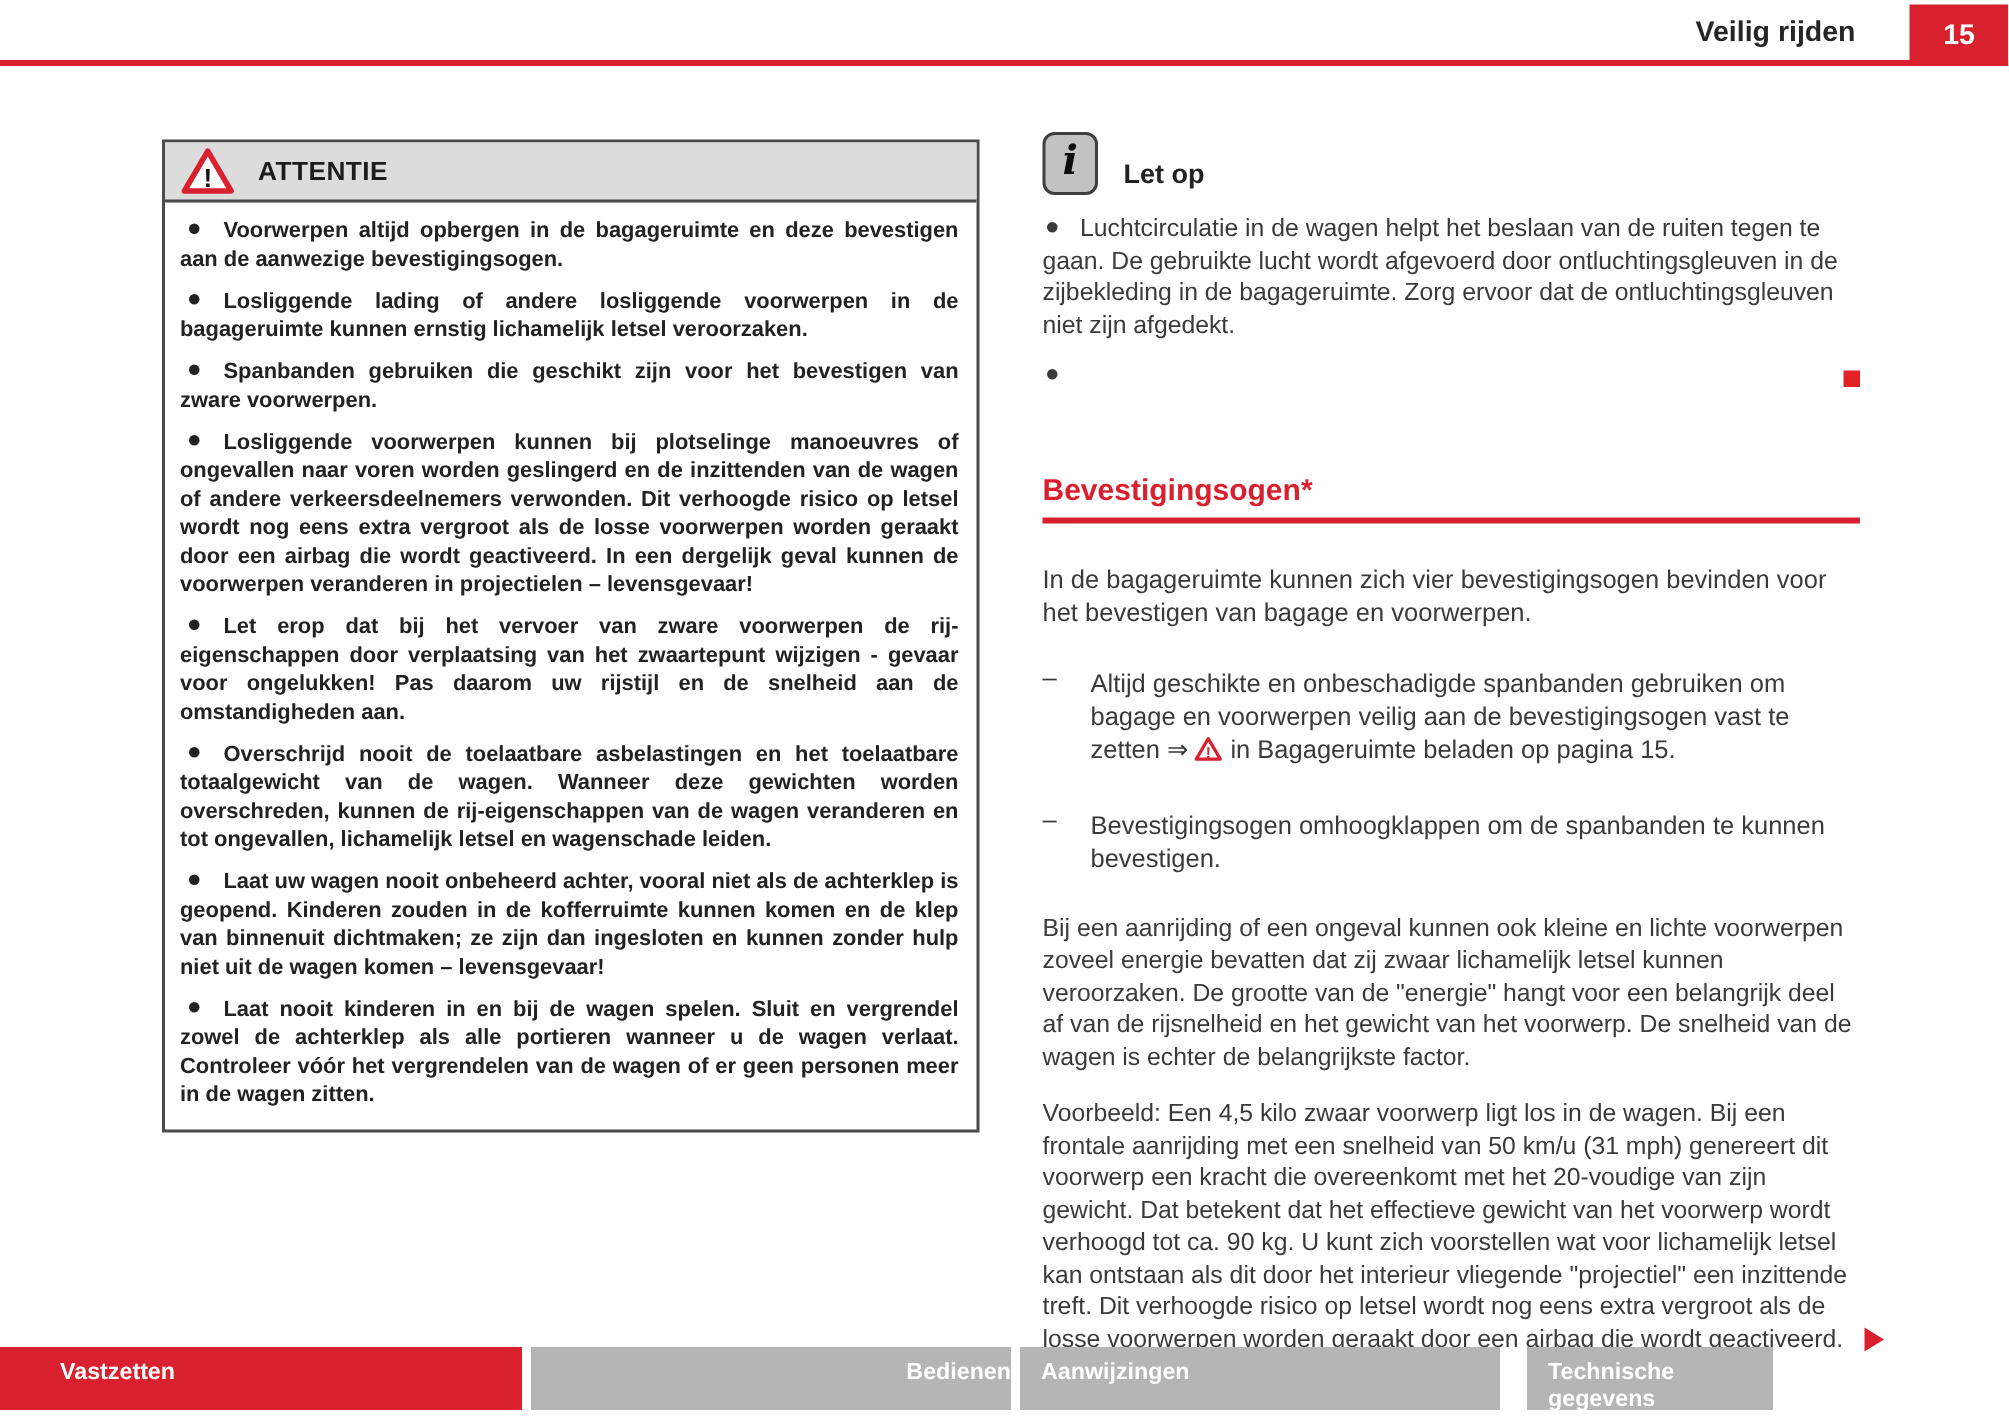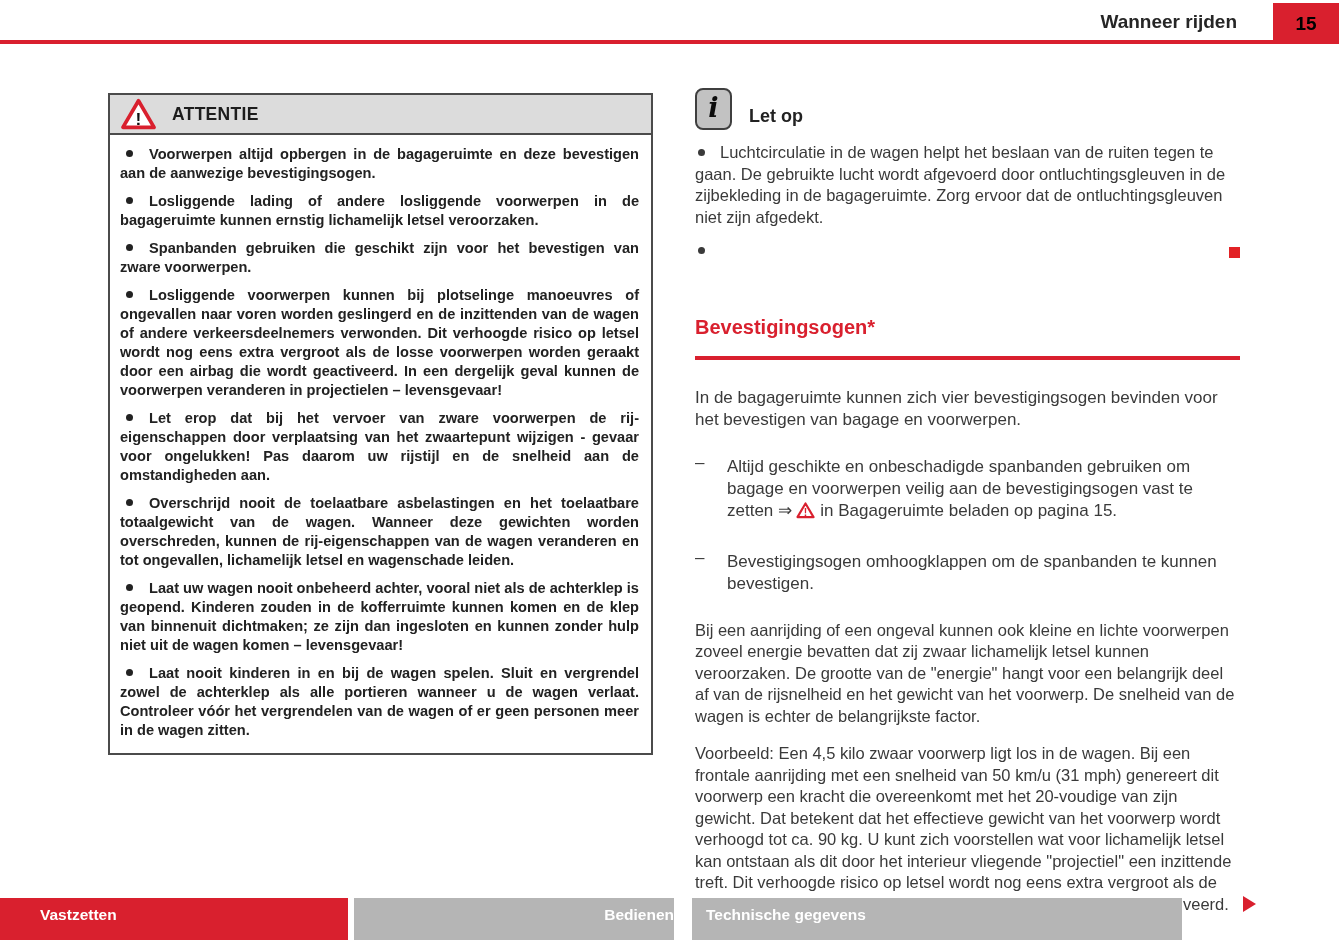--- a/index.html
+++ b/index.html
@@ -6,21 +6,21 @@
   .page{
     position:relative;width:1339px;height:945px;background:#ffffff;overflow:hidden;
     font-family:"Liberation Sans",sans-serif;color:#2b2b2b;
   }
   
   .header-title{
     position:absolute;top:11px;right:102px;font-size:19px;font-weight:bold;color:#262626;
   }
   .page-number-box{
     position:absolute;top:3px;right:0;width:66px;height:41px;background:#d9202e;
-    color:#000000;font-size:19px;font-weight:bold;display:flex;align-items:center;justify-content:center;
+    color:#ffffff;font-size:19px;font-weight:bold;display:flex;align-items:center;justify-content:center;
   }
   .header-rule{position:absolute;top:40px;left:0;width:1339px;height:4px;background:#d9202e;}
   
   .attention-box{
     position:absolute;left:108px;top:93px;width:545px;box-sizing:border-box;
     border:2px solid #4b4b4b;background:#ffffff;
   }
   .attention-header{
     background:#dcdcdc;border-bottom:2px solid #4b4b4b;height:40px;box-sizing:border-box;
     display:flex;align-items:center;gap:15px;padding:2px 12px 2px 10px;
@@ -35,21 +35,21 @@
   .note-head{display:flex;align-items:flex-end;gap:17px;margin:0 0 12px 0;}
   .info-icon{
     width:37px;height:42px;box-sizing:border-box;background:#c2c2c2;border:2.5px solid #3f3f3f;
     border-radius:8px;display:flex;align-items:center;justify-content:center;flex:none;
   }
   .info-icon span{font-family:"DejaVu Serif",serif;font-style:italic;font-weight:bold;font-size:27px;color:#0d0d0d;line-height:1;margin-top:-3px;}
   .note-title{font-size:18px;font-weight:bold;color:#222222;padding-bottom:3px;}
   .note-item{font-size:16.5px;line-height:21.5px;color:#3a3a3a;margin:0 0 12px 0;position:relative;}
   .note-item .dot{background:#3a3a3a;margin:0 15px 2px 3px;}
   .end-square{position:absolute;right:0;bottom:4px;width:11px;height:11px;background:#e22226;}
-  .section-heading{color:#d9202e;font-size:20px;font-weight:bold;margin:54px 0 17px 0;}
+  .section-heading{color:#d9202e;font-size:20px;font-weight:bold;margin:54px 0 6px 0;}
   .section-rule{height:4px;background:#d9202e;margin:0 0 27px 0;}
   .intro-para{font-size:17px;line-height:22px;color:#3a3a3a;margin:0 0 21px 0;}
   .dash-item{display:flex;font-size:17px;line-height:22px;color:#3a3a3a;margin:0 0 21px 0;}
   .dash-marker{width:28px;flex:none;}
   .dash-text{margin:4px;flex:1;}
   .inline-warning{vertical-align:-3px;margin:0 5px 0 4px;}
   .body-para{font-size:16.5px;line-height:21.5px;color:#3a3a3a;margin:0 0 16px 0;position:relative;}
   .arrow-marker{
     position:absolute;right:-16px;bottom:3px;width:0;height:0;
     border-left:13px solid #d9202e;border-top:8px solid transparent;border-bottom:8px solid transparent;
@@ -64,21 +64,21 @@
   .tab-1{width:348px;}
   .tab-2{width:320px;text-align:right;}
   .tab-3{width:320px;}
   .tab-4{flex:1;margin-left:12px;}
 </style>
 </head>
 <body>
 
 <div class="page">
 
-  <div class="header-title">Wanneer rijden</div>
+  <div class="header-title">Veilig rijden</div>
   <div class="page-number-box">
     <span>15</span>
   </div>
   <div class="header-rule"></div>
 
   <section class="attention-box">
     <div class="attention-header">
       <svg class="warn-tri" width="37" height="33" viewBox="0 0 40 36">
         <path d="M20 3 L37 32 L3 32 Z" fill="#ffffff" stroke="#d9202e" stroke-width="4" stroke-linejoin="round"></path>
         <text x="20" y="29" text-anchor="middle" font-size="19" font-weight="bold" fill="#111111" font-family="Liberation Sans, sans-serif">!</text>
@@ -127,16 +127,17 @@
     </div>
 
     <p class="body-para">Bij een aanrijding of een ongeval kunnen ook kleine en lichte voorwerpen zoveel energie bevatten dat zij zwaar lichamelijk letsel kunnen veroorzaken. De grootte van de "energie" hangt voor een belangrijk deel af van de rijsnelheid en het gewicht van het voorwerp. De snelheid van de wagen is echter de belangrijkste factor.</p>
     <p class="body-para"><span>Voorbeeld: Een 4,5 kilo zwaar voorwerp ligt los in de wagen. Bij een frontale aanrijding met een snelheid van 50 km/u (31 mph) genereert dit voorwerp een kracht die overeenkomt met het 20-voudige van zijn gewicht. Dat betekent dat het effectieve gewicht van het voorwerp wordt verhoogd tot ca. 90 kg. U kunt zich voorstellen wat voor lichamelijk letsel kan ontstaan als dit door het interieur vliegende "projectiel" een inzittende treft. Dit verhoogde risico op letsel wordt nog eens extra vergroot als de losse voorwerpen worden geraakt door een airbag die wordt geactiveerd.</span><span class="arrow-marker"></span></p>
 
   </div>
 
   <div class="footer">
     <div class="footer-tab tab-1 active">Vastzetten</div>
     <div class="footer-tab tab-2">Bedienen</div>
+    <div class="footer-tab tab-3">Aanwijzingen</div>
     <div class="footer-tab tab-4">Technische gegevens</div>
   </div>
 
 </div>
 
 </body></html>

